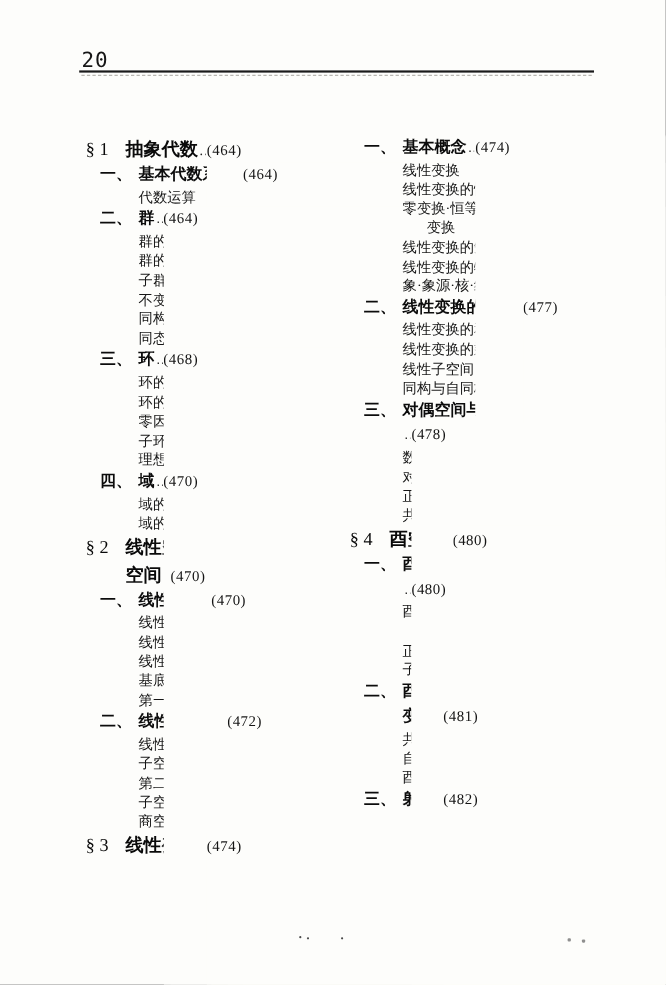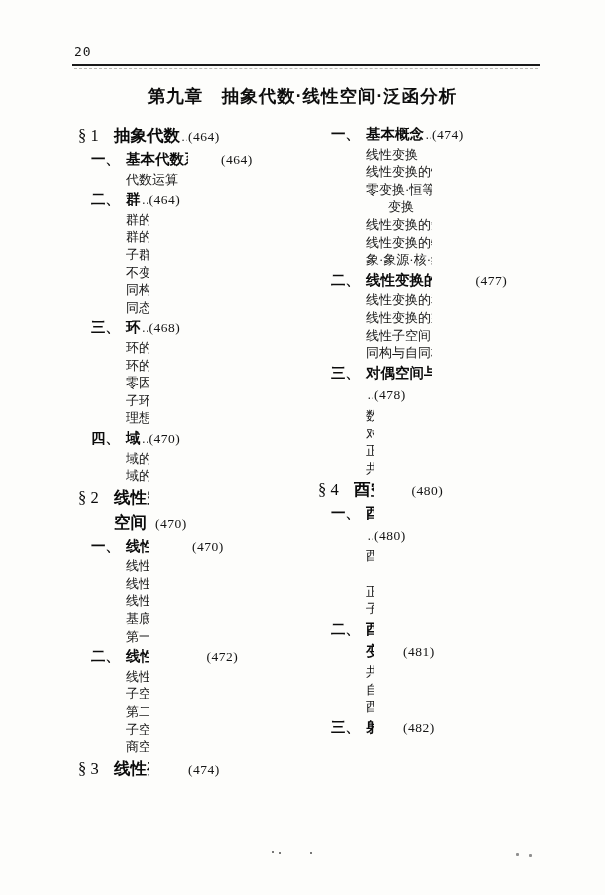--- a/index.html
+++ b/index.html
@@ -7,21 +7,21 @@
     position:relative;
     width:605px;height:895px;
     background:#fdfdfb;
     overflow:hidden;
     font-family:"Liberation Serif","DejaVu Serif",serif;
     color:#161616;
   }
   
   .folio{
     position:absolute;left:74px;top:44px;
-    font-size:13px;letter-spacing:1px;
+    font-size:19px;letter-spacing:1px;
     font-family:"DejaVu Sans Mono",monospace;
   }
   .running-title{
     position:absolute;left:0;top:42px;width:100%;
     text-align:center;font-size:15px;font-weight:700;
     letter-spacing:2px;
     font-family:"Liberation Sans","DejaVu Sans",sans-serif;
   }
   .head-rule{
     position:absolute;left:72px;top:64px;width:468px;height:2px;
@@ -89,21 +89,20 @@
 <body>
 
 <div class="page">
 
   <div class="folio">20</div>
 
 
   <div class="head-rule"></div>
   <div class="head-rule-2"></div>
 
-  <div class="chapter-title">第九章　抽象代数·线性空间·泛函分析</div>
 
   <div class="divider"></div>
 
   <div class="col col-left">
       <div class="ln section">
         <span class="num">§ 1</span>
         <span class="txt">抽象代数</span>
         <span class="dots">……………………………</span>
         <span class="page">(464)</span>
       </div>

